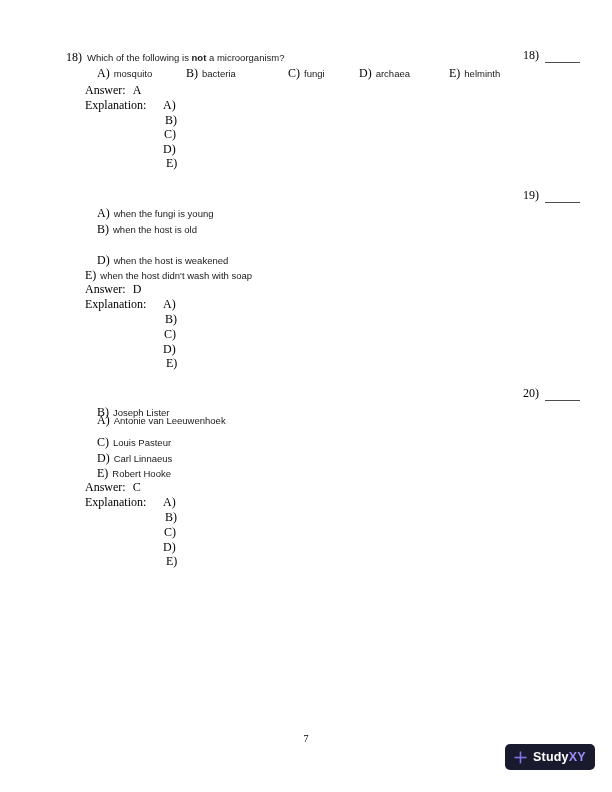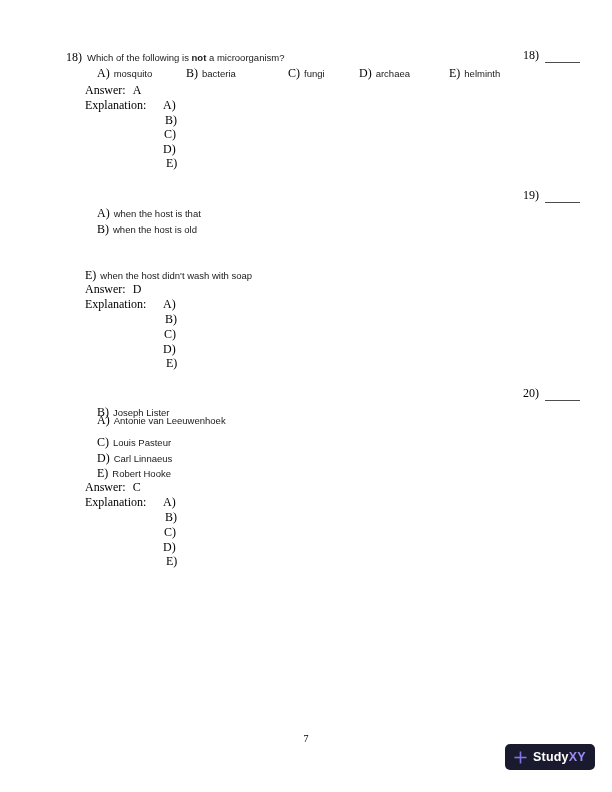--- a/index.html
+++ b/index.html
@@ -86,24 +86,27 @@
   <span class="abs line serif" style="left:163px; top:95px;">A)</span>
   <span class="abs line serif" style="left:165px; top:110px;">B)</span>
   <span class="abs line serif" style="left:164px; top:124px;">C)</span>
   <span class="abs line serif" style="left:163px; top:139px;">D)</span>
   <span class="abs line serif" style="left:166px; top:153px;">E)</span>
 
   <span class="abs line serif" style="left:523px; top:45px;">18)</span>
   <div class="abs blank-line" style="left:545px; top:46px;"></div>
 
   <div class="abs line" style="left:97px; top:201px;">
-    <span class="serif optletter">A)</span><span class="sans">when the host is that</span>
+    <span class="serif optletter">A)</span><span class="sans">when the fungi is young</span>
   </div>
   <div class="abs line" style="left:97px; top:217px;">
     <span class="serif optletter">B)</span><span class="sans">when the host is old</span>
+  </div>
+  <div class="abs line" style="left:97px; top:248px;">
+    <span class="serif optletter">D)</span><span class="sans">when the host is weakened</span>
   </div>
   <div class="abs line" style="left:85px; top:263px;">
     <span class="serif optletter">E)</span><span class="sans">when the host didn't wash with soap</span>
   </div>
   <div class="abs line serif" style="left:85px; top:279px;">
     <span>Answer:</span><span class="answer-value">D</span>
   </div>
   <div class="abs line serif" style="left:85px; top:294px;">Explanation:</div>
   <span class="abs line serif" style="left:163px; top:294px;">A)</span>
   <span class="abs line serif" style="left:165px; top:309px;">B)</span>

